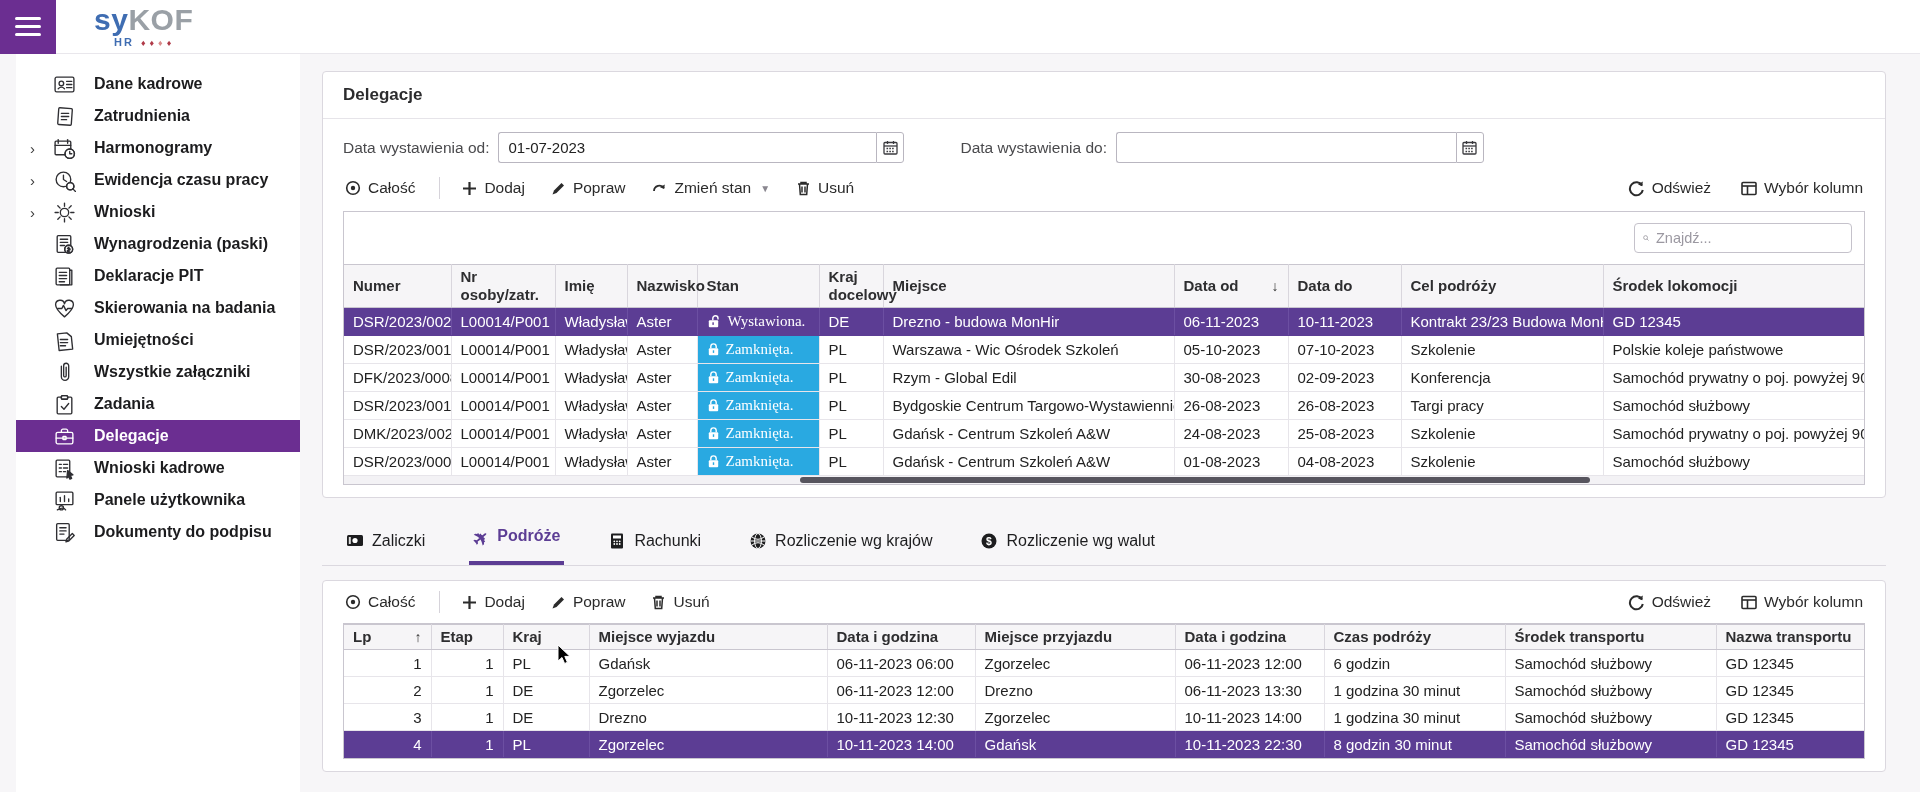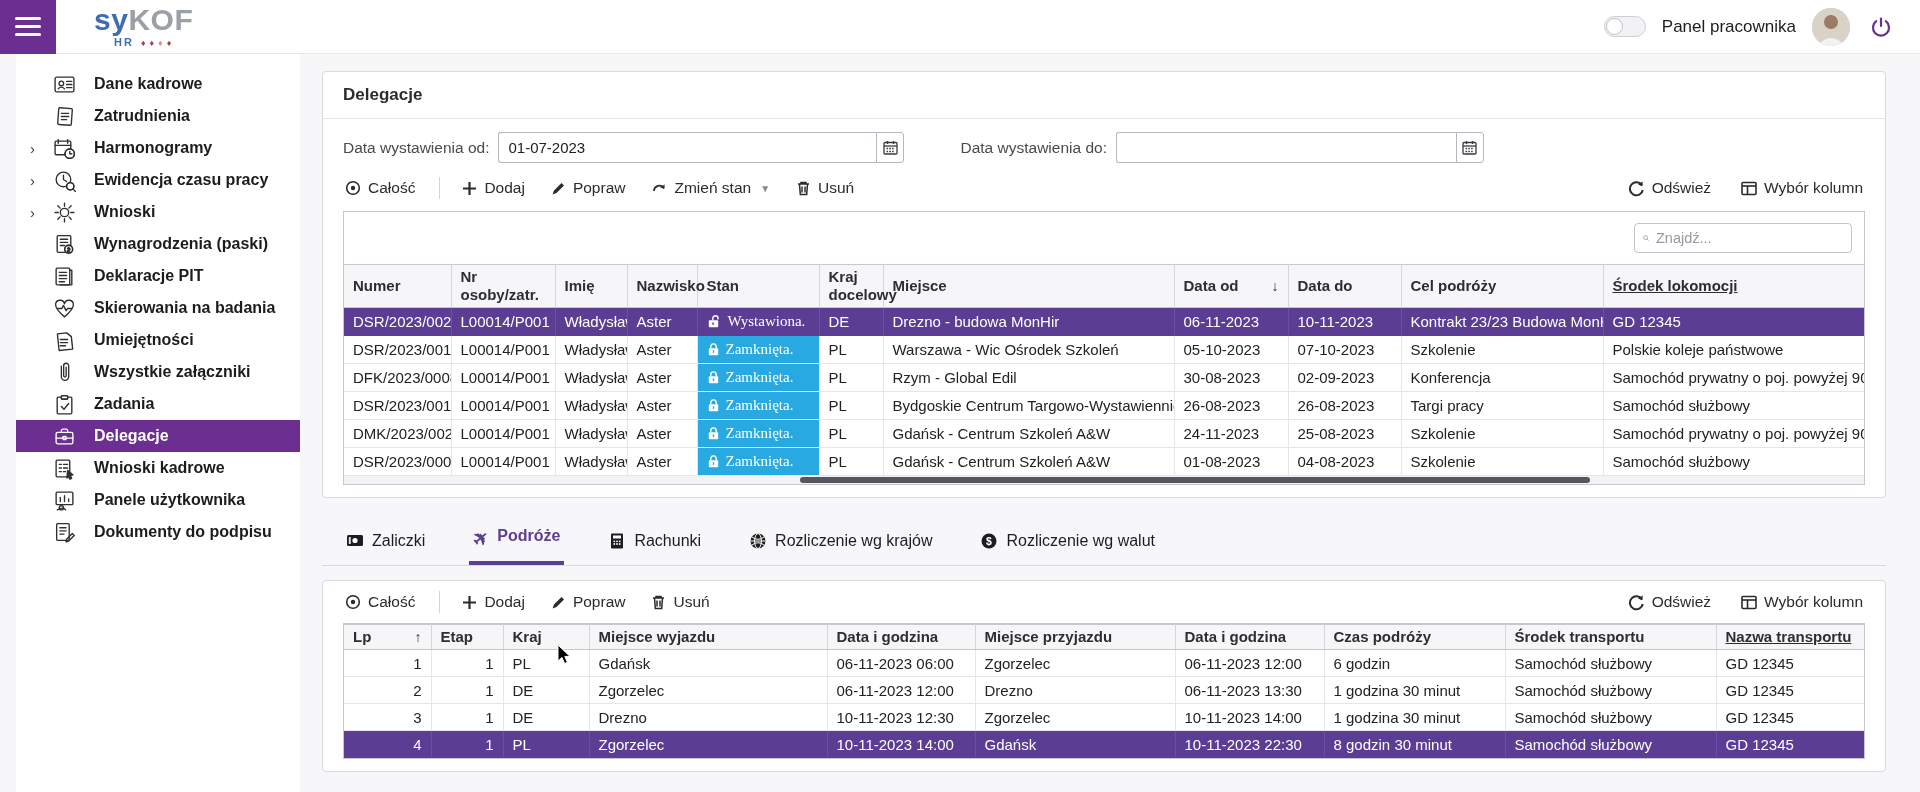--- a/index.html
+++ b/index.html
@@ -72,21 +72,21 @@
   .search-box { display:flex; align-items:center; width:218px; height:30px; border:1px solid #c5c2cb;
                 border-radius:4px; padding:0 8px; background:#fff; }
   .search-box input { border:none; outline:none; flex:1; font-size:14.5px; margin-left:7px;
                       font-family:"Liberation Sans",sans-serif; color:#1d4ed8; }
   .search-box input::placeholder { color:#9b98a1; }
 
   table.grid { width:100%; border-collapse:collapse; table-layout:fixed; }
   .grid th { background:#f6f5f7; font-size:15px; font-weight:600; color:#2e2e30; text-align:left;
              border-top:1px solid #c9c6cf; border-bottom:1px solid #c9c6cf; border-right:1px solid #d9d6dd;
              padding:3px 9px; vertical-align:middle; line-height:1.2; cursor:pointer; }
-  .grid th:last-child { border-right:none;text-decoration:underline; }
+  .grid th:last-child { border-right:none; }
   .grid th .hwrap { display:flex; align-items:center; }
   .grid th .sort { margin-left:auto; font-size:14px; font-weight:400; color:#333; padding-left:4px;}
   .t1 th { height:38px; }
   .t2 th { height:24px; }
   .grid td { font-size:15px; color:#222; padding:0 9px; height:27px; border-bottom:1px solid #e7e5ea;
              border-right:1px solid #e7e5ea; white-space:nowrap; overflow:hidden; vertical-align:middle; }
   .grid td:last-child { border-right:none; }
   .grid tr.selected td { background:#5C3D94; color:#fff; border-bottom-color:#5C3D94; border-right-color:#6c4fa2; }
   .grid td.num { text-align:right; }
   .grid td.status-cell { padding:0; }
@@ -118,39 +118,20 @@
   <div class="topbar">
     <div class="hamburger">
       <i></i>
         <i></i>
         <i></i>
     </div>
     <div class="logo">
       <div class="row1"><span class="sy">sy</span><span class="kof">KOF</span></div>
       <div class="row2"><span>HR</span>
         <span class="dots"><span style="color:#b03a48">♦</span><span style="color:#b03a48">♦</span><span style="color:#d98c8c">♦</span><span style="color:#b03a48">♦</span></span>
-      </div>
-    </div>
-    <div class="topbar-right">
-      <div class="toggle">
-          <div class="knob"></div>
-        </div>
-      <span class="toggle-label">Panel pracownika</span>
-      <div class="avatar">
-        <svg width="38" height="38" viewBox="0 0 38 38">
-          <rect width="38" height="38" fill="#d9d2c6"></rect>
-          <circle cx="19" cy="14" r="7" fill="#9a7b63"></circle>
-          <path d="M5 38 Q19 22 33 38 Z" fill="#f2f2f0"></path>
-        </svg>
-      </div>
-      <div class="power-btn">
-        <svg width="22" height="22" viewBox="0 0 22 22" fill="none" stroke="#6B2E91" stroke-width="2.2" stroke-linecap="round">
-          <path d="M6.2 5.2 a8 8 0 1 0 9.6 0"></path>
-            <line x1="11" y1="2.5" x2="11" y2="10"></line>
-        </svg>
       </div>
     </div>
   </div>
 
   <div class="sidebar" id="sidebar">
       <div class="side-item">
         <span class="s-icon">
           <svg width="23" height="23" viewBox="0 0 22 22" fill="none" stroke-width="1.3" stroke-linecap="round" stroke-linejoin="round">
             <rect x="2" y="4" width="18" height="14" rx="1.5"></rect>
             <circle cx="8" cy="10" r="2.2"></circle>
@@ -608,21 +589,21 @@
                     <svg width="11" height="13" viewBox="0 0 11 13">
                       <rect x="0.8" y="5.2" width="9.4" height="7" rx="1" fill="#fff"></rect>
                       <path d="M2.8 5.2 V3.6 a2.7 2.7 0 0 1 5.4 0 V5.2" fill="none" stroke="#fff" stroke-width="1.4"></path>
                       <rect x="4.8" y="7.3" width="1.4" height="2.6" fill="#29A9E1"></rect>
                     </svg>
                     <span>Zamknięta.</span>
                   </span>
                 </td>
                 <td>PL</td>
                 <td>Gdańsk - Centrum Szkoleń A&amp;W</td>
-                <td>24-11-2023</td>
+                <td>24-08-2023</td>
                 <td>25-08-2023</td>
                 <td>Szkolenie</td>
                 <td>Samochód prywatny o poj. powyżej 900 cm3</td>
               </tr>
               <tr>
                 <td>DSR/2023/0002</td>
                 <td>L00014/P001</td>
                 <td>Władysław</td>
                 <td>Aster</td>
                 <td class="status-cell">

